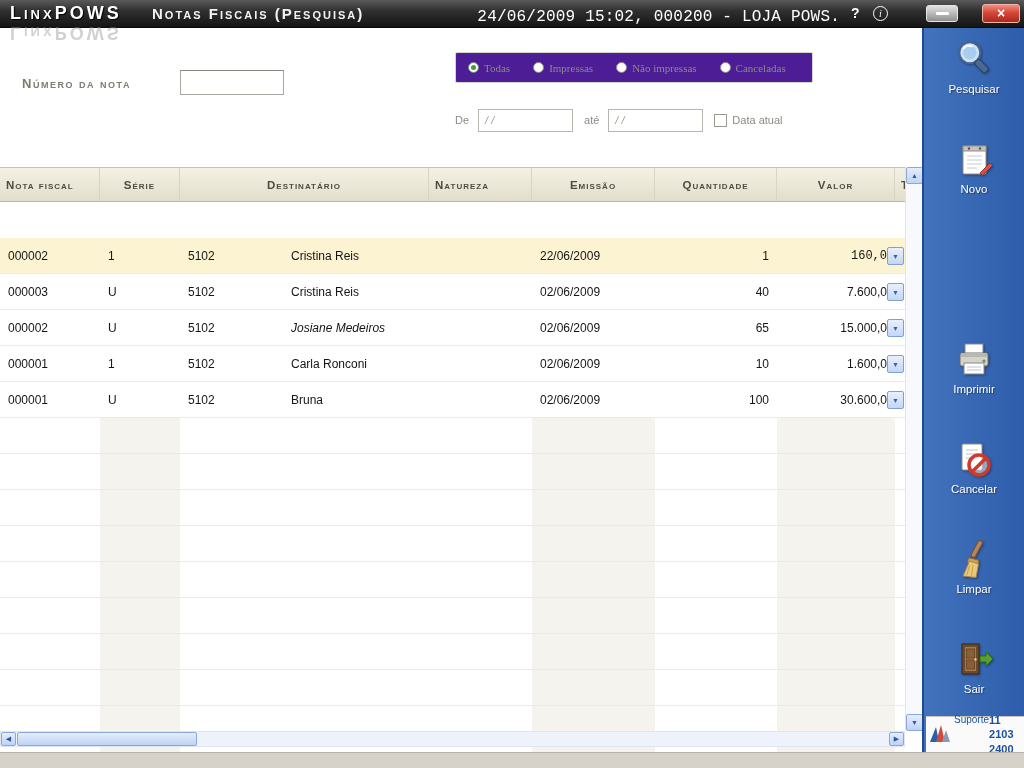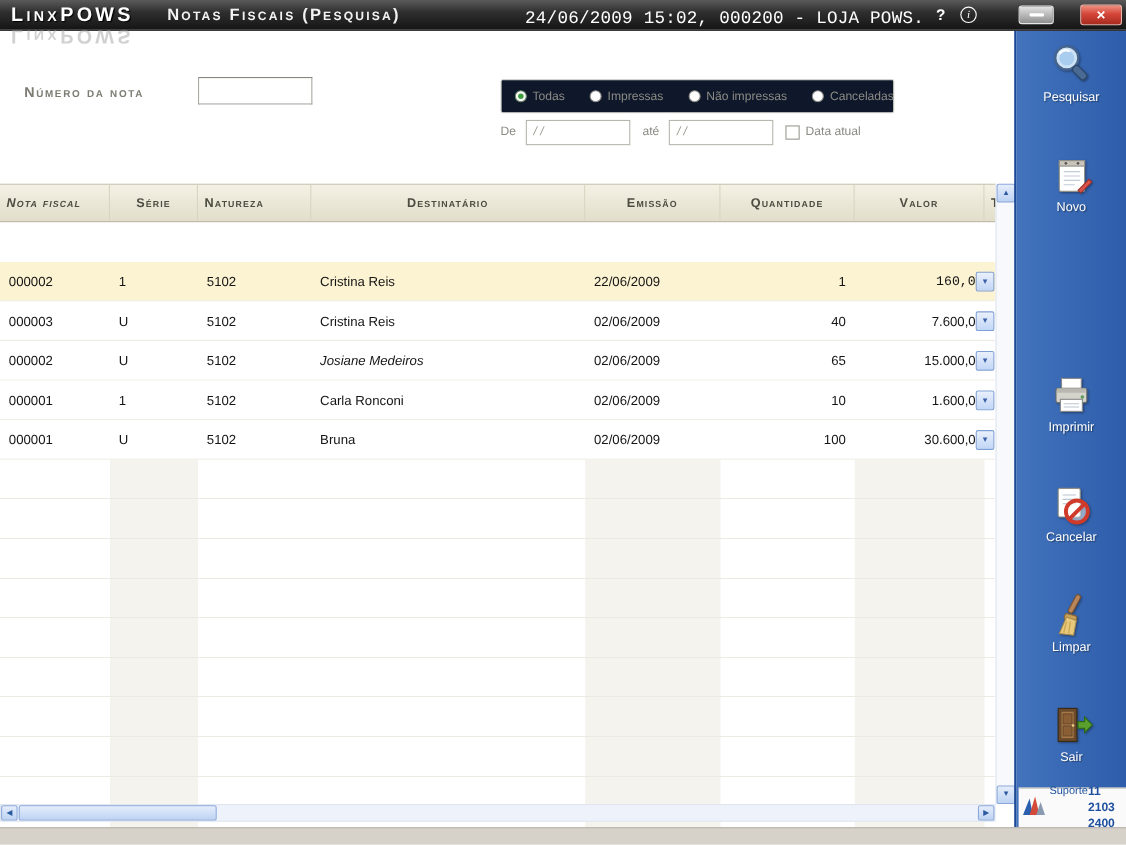--- a/index.html
+++ b/index.html
@@ -28,22 +28,22 @@
     background:linear-gradient(180deg,#f09180,var(--close-red,#d5473a) 45%,#a82a1e);
     color:#fff;font-size:14px;font-weight:bold;line-height:16px;text-align:center;}
 
   
   .main{position:absolute;left:0;top:28px;width:922px;height:724px;background:#fff;}
   .filter-area{position:absolute;left:0;top:0;width:922px;height:139px;}
   .nota-label{position:absolute;left:22px;top:48px;font-variant:small-caps;font-weight:bold;font-size:13px;
     letter-spacing:1.5px;color:#7c7c72;}
   .nota-input{position:absolute;left:180px;top:42px;width:104px;height:25px;border:1px solid #a9a9a2;
     border-top-color:#878780;background:#fff;font-size:12px;padding:0 4px;outline:none;font-family:inherit;}
-  .radio-group{position:absolute;left:455px;top:44px;width:358px;height:31px;border:1px solid #d6d6ce;
-    border-radius:2px;display:flex;align-items:center;padding:0 12px;gap:23px;background:#0f172a;}
+  .radio-group{position:absolute;left:455px;top:24px;width:358px;height:31px;border:1px solid #d6d6ce;
+    border-radius:2px;display:flex;align-items:center;padding:0 12px;gap:23px;background:#4c1d95;font-family:Liberation Serif, serif;}
   .radio-item{display:flex;align-items:center;gap:5px;font-size:11px;color:#8b8b85;cursor:default;white-space:nowrap;}
   .radio{width:11px;height:11px;border:1px solid #8a8a84;border-radius:50%;background:#fdfdfd;position:relative;flex:0 0 auto;}
   .radio.on{border-color:#6a8a6a;}
   .radio.on::after{content:"";position:absolute;left:2px;top:2px;width:5px;height:5px;border-radius:50%;background:#3f9c3f;}
   .date-row{position:absolute;left:455px;top:80px;height:24px;display:flex;align-items:center;font-size:11px;color:#8b8b85;}
   .date-label{margin-right:9px;}
   .date-box{width:95px;height:23px;border:1px solid #b6b6ae;background:#fff;display:flex;align-items:center;
     padding:0 6px;color:#9a9a94;font-size:11px;font-style:italic;margin-right:11px;}
   .checkbox{width:13px;height:13px;border:1px solid #9a9a92;background:#fff;margin-right:5px;flex:0 0 auto;}
 
@@ -153,24 +153,24 @@
         <div class="date-box">
           <span>/ /</span>
         </div>
         <span class="checkbox"></span>
         <span>Data atual</span>
       </div>
     </div>
 
     <div class="grid">
       <div class="thead" id="thead">
-          <div class="hcell" style="width: 100px; font-style: italic;">Nota fiscal</div>
+          <div class="hcell" style="width: 100px;">Nota fiscal</div>
           <div class="hcell center" style="width: 80px;">Série</div>
+          <div class="hcell center" style="width: 249px;">Destinatário</div>
           <div class="hcell" style="width: 103px;">Natureza</div>
-          <div class="hcell center" style="width: 249px;">Destinatário</div>
           <div class="hcell center" style="width: 123px;">Emissão</div>
           <div class="hcell center" style="width: 122px;">Quantidade</div>
           <div class="hcell center" style="width: 118px;">Valor</div>
           <div class="hcell" style="width: 10px;">T</div>
         </div>
       <div class="tbody" id="tbody">
           <div class="trow selected">
             <div class="tcell" style="width: 100px;">000002</div>
             <div class="tcell" style="width: 80px;">1</div>
             <div class="tcell" style="width: 103px;">5102</div>

